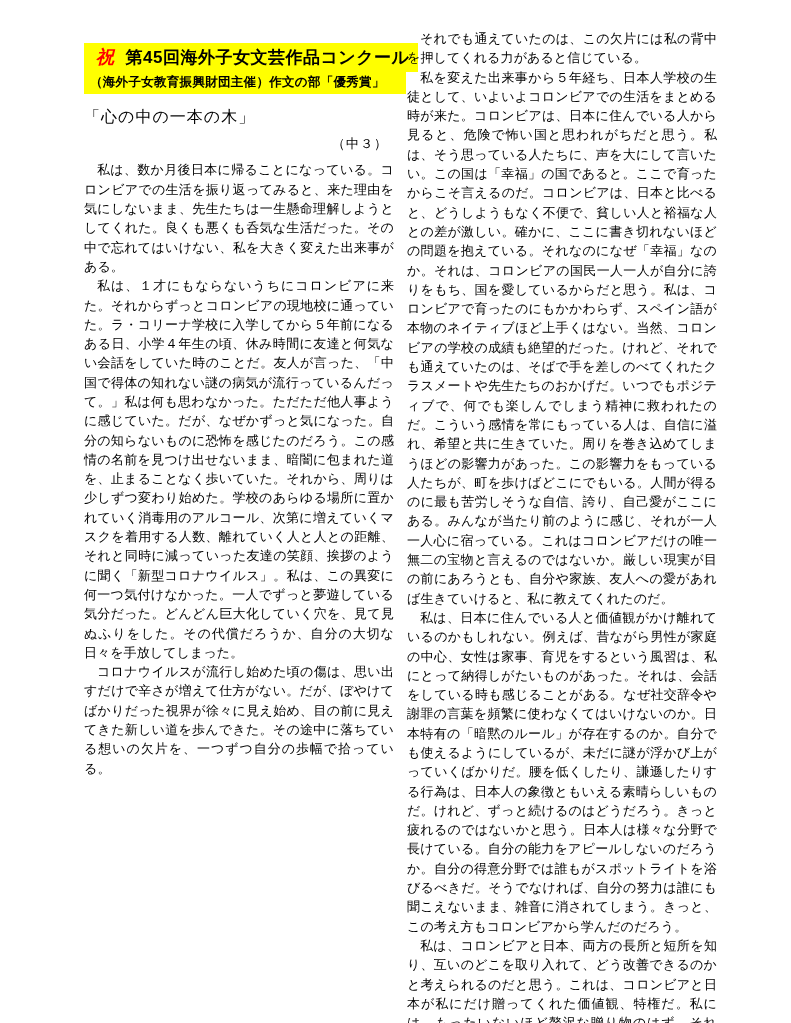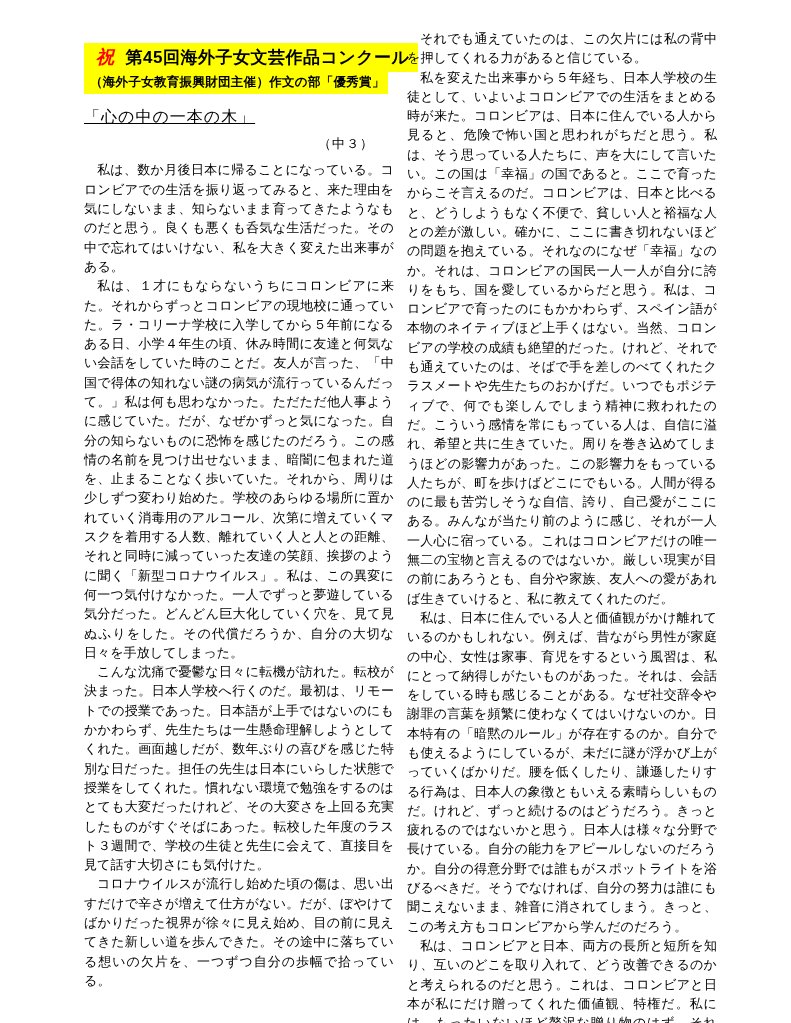--- a/index.html
+++ b/index.html
@@ -43,35 +43,34 @@
     font-weight: bold;
     font-size: 18px;
     margin-right: 11px;
   }
   .banner-line2 {
     display: inline-block;
     background: var(--hl, #ffff00);
     font-size: 12.5px;
     font-weight: bold;
     line-height: 1.4;
-    padding: 2px 3px 3px 6px;
+    padding: 2px 21px 3px 6px;
     letter-spacing: 0.3px;
     white-space: nowrap;
   }
   .essay-title {
     font-size: 16px;
     font-weight: normal;
     margin: 13px 0 0 0;
     letter-spacing: 1px;
-    text-decoration: underline;
   }
   .grade {
     text-align: right;
     font-size: 13px;
-    margin: 7px 20px 7px 0;
+    margin: 7px 6px 7px 0;
     letter-spacing: 1px;
   }
   
   .body-text p {
     margin: 0;
     font-size: 13px;
     line-height: 19.3px;
     text-align: justify;
     text-indent: 1em;
     letter-spacing: 0.1px;
@@ -92,23 +91,22 @@
         <span class="congrats">祝</span><span>第45回海外子女文芸作品コンクール</span>
       </div>
       <div class="banner-line2">（海外子女教育振興財団主催）作文の部「優秀賞」</div>
     </div>
 
     <h1 class="essay-title">「心の中の一本の木」</h1>
 
     <div class="grade">（中３）</div>
 
     <div class="body-text">
-        <p>私は、数か月後日本に帰ることになっている。コロンビアでの生活を振り返ってみると、来た理由を気にしないまま、知らないまま育ってきたようなものだと思う。良くも悪くも呑気な生活だった。その中で忘れてはいけない、私を大きく変えた出来事がある。</p>
+        <p>私は、数か月後日本に帰ることになっている。コロンビアでの生活を振り返ってみると、来た理由を気にしないまま、先生たちは一生懸命理解しようとしてくれた。良くも悪くも呑気な生活だった。その中で忘れてはいけない、私を大きく変えた出来事がある。</p>
         <p>私は、１才にもならないうちにコロンビアに来た。それからずっとコロンビアの現地校に通っていた。ラ・コリーナ学校に入学してから５年前になるある日、小学４年生の頃、休み時間に友達と何気ない会話をしていた時のことだ。友人が言った、「中国で得体の知れない謎の病気が流行っているんだって。」私は何も思わなかった。ただただ他人事ように感じていた。だが、なぜかずっと気になった。自分の知らないものに恐怖を感じたのだろう。この感情の名前を見つけ出せないまま、暗闇に包まれた道を、止まることなく歩いていた。それから、周りは少しずつ変わり始めた。学校のあらゆる場所に置かれていく消毒用のアルコール、次第に増えていくマスクを着用する人数、離れていく人と人との距離、それと同時に減っていった友達の笑顔、挨拶のように聞く「新型コロナウイルス」。私は、この異変に何一つ気付けなかった。一人でずっと夢遊している気分だった。どんどん巨大化していく穴を、見て見ぬふりをした。その代償だろうか、自分の大切な日々を手放してしまった。</p>
-        <p>こんな沈痛で憂鬱な日々に転機が訪れた。転校が決まった。日本人学校へ行くのだ。最初は、リモートでの授業であった。日本語が上手ではないのにもかかわらず、先生たちは一生懸命理解しようとしてくれた。画面越しだが、数年ぶりの喜びを感じた特別な日だった。担任の先生は日本にいらした状態で授業をしてくれた。慣れない環境で勉強をするのはとても大変だったけれど、その大変さを上回る充実したものがすぐそばにあった。転校した年度のラスト３週間で、学校の生徒と先生に会えて、直接目を見て話す大切さにも気付けた。</p>
         <p>コロナウイルスが流行し始めた頃の傷は、思い出すだけで辛さが増えて仕方がない。だが、ぼやけてばかりだった視界が徐々に見え始め、目の前に見えてきた新しい道を歩んできた。その途中に落ちている想いの欠片を、一つずつ自分の歩幅で拾っている。</p>
       </div>
   </div>
 
   <div class="col col-right">
     <div class="body-text">
         <p>それでも通えていたのは、この欠片には私の背中を押してくれる力があると信じている。</p>
         <p>私を変えた出来事から５年経ち、日本人学校の生徒として、いよいよコロンビアでの生活をまとめる時が来た。コロンビアは、日本に住んでいる人から見ると、危険で怖い国と思われがちだと思う。私は、そう思っている人たちに、声を大にして言いたい。この国は「幸福」の国であると。ここで育ったからこそ言えるのだ。コロンビアは、日本と比べると、どうしようもなく不便で、貧しい人と裕福な人との差が激しい。確かに、ここに書き切れないほどの問題を抱えている。それなのになぜ「幸福」なのか。それは、コロンビアの国民一人一人が自分に誇りをもち、国を愛しているからだと思う。私は、コロンビアで育ったのにもかかわらず、スペイン語が本物のネイティブほど上手くはない。当然、コロンビアの学校の成績も絶望的だった。けれど、それでも通えていたのは、そばで手を差しのべてくれたクラスメートや先生たちのおかげだ。いつでもポジティブで、何でも楽しんでしまう精神に救われたのだ。こういう感情を常にもっている人は、自信に溢れ、希望と共に生きていた。周りを巻き込めてしまうほどの影響力があった。この影響力をもっている人たちが、町を歩けばどこにでもいる。人間が得るのに最も苦労しそうな自信、誇り、自己愛がここにある。みんなが当たり前のように感じ、それが一人一人心に宿っている。これはコロンビアだけの唯一無二の宝物と言えるのではないか。厳しい現実が目の前にあろうとも、自分や家族、友人への愛があれば生きていけると、私に教えてくれたのだ。</p>
         <p>私は、日本に住んでいる人と価値観がかけ離れているのかもしれない。例えば、昔ながら男性が家庭の中心、女性は家事、育児をするという風習は、私にとって納得しがたいものがあった。それは、会話をしている時も感じることがある。なぜ社交辞令や謝罪の言葉を頻繁に使わなくてはいけないのか。日本特有の「暗黙のルール」が存在するのか。自分でも使えるようにしているが、未だに謎が浮かび上がっていくばかりだ。腰を低くしたり、謙遜したりする行為は、日本人の象徴ともいえる素晴らしいものだ。けれど、ずっと続けるのはどうだろう。きっと疲れるのではないかと思う。日本人は様々な分野で長けている。自分の能力をアピールしないのだろうか。自分の得意分野では誰もがスポットライトを浴びるべきだ。そうでなければ、自分の努力は誰にも聞こえないまま、雑音に消されてしまう。きっと、この考え方もコロンビアから学んだのだろう。</p>
         <p>私は、コロンビアと日本、両方の長所と短所を知り、互いのどこを取り入れて、どう改善できるのかと考えられるのだと思う。これは、コロンビアと日本が私にだけ贈ってくれた価値観、特権だ。私には、もったいないほど贅沢な贈り物のはず。それは、きっとこの生涯で廃れることはない。枯れることを知らない心の木なのだから、これからも未来を共有して、一緒に成長していく。</p>

